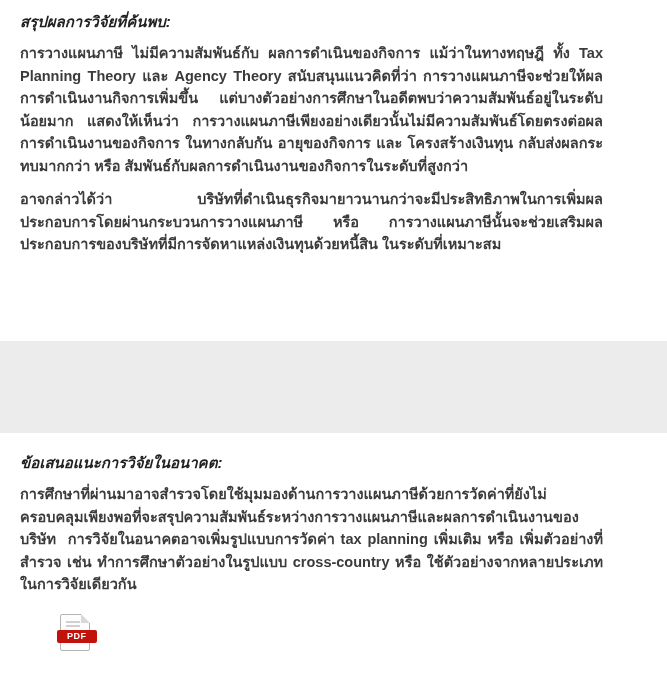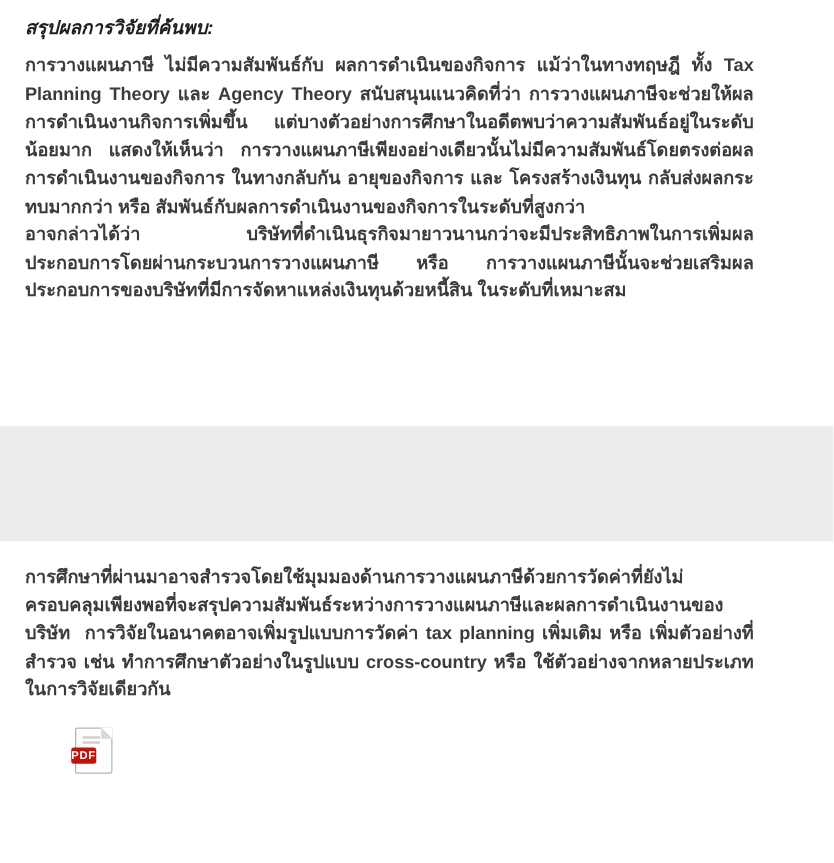--- a/index.html
+++ b/index.html
@@ -30,21 +30,21 @@
   }
   .body-paragraph {
     font-size: 14.5px;
     line-height: 22.5px;
     text-align: justify;
     white-space: pre-wrap;
     color: #3b3b3b;
     font-weight: bold;
   }
   .body-paragraph + .body-paragraph {
-    margin-top: 0px;
+    margin-top: 11px;
   }
   .divider-band {
     width: 667px;
     height: 92px;
     background: #ececec;
   }
   .section-recommendations {
     padding-top: 18px;
   }
   .attachment-heading {
@@ -86,39 +86,40 @@
   }
   .pdf-badge {
     position: absolute;
     left: -4px;
     bottom: 7px;
     background: #c1130b;
     color: #ffffff;
     font-size: 9px;
     font-weight: bold;
     line-height: 11px;
-    padding: 1px 0;
+    padding: 1px 10px;
     border-radius: 2px;
     letter-spacing: 0.5px;
   }
 </style>
 </head>
 <body>
 
 <div class="page">
 
   <section class="section section-summary">
     <h2 class="section-heading">สรุปผลการวิจัยที่ค้นพบ:</h2>
     <p class="body-paragraph">การวางแผนภาษี ไม่มีความสัมพันธ์กับ ผลการดำเนินของกิจการ แม้ว่าในทางทฤษฎี ทั้ง Tax Planning Theory และ Agency Theory สนับสนุนแนวคิดที่ว่า การวางแผนภาษีจะช่วยให้ผลการดำเนินงานกิจการเพิ่มขึ้น แต่บางตัวอย่างการศึกษาในอดีตพบว่าความสัมพันธ์อยู่ในระดับน้อยมาก แสดงให้เห็นว่า การวางแผนภาษีเพียงอย่างเดียวนั้นไม่มีความสัมพันธ์โดยตรงต่อผลการดำเนินงานของกิจการ ในทางกลับกัน อายุของกิจการ และ โครงสร้างเงินทุน กลับส่งผลกระทบมากกว่า หรือ สัมพันธ์กับผลการดำเนินงานของกิจการในระดับที่สูงกว่า</p>
     <p class="body-paragraph">อาจกล่าวได้ว่า              บริษัทที่ดำเนินธุรกิจมายาวนานกว่าจะมีประสิทธิภาพในการเพิ่มผลประกอบการโดยผ่านกระบวนการวางแผนภาษี   หรือ   การวางแผนภาษีนั้นจะช่วยเสริมผลประกอบการของบริษัทที่มีการจัดหาแหล่งเงินทุนด้วยหนี้สิน ในระดับที่เหมาะสม</p>
   </section>
 
   <div class="divider-band"></div>
 
   <section class="section section-recommendations">
+    <h2 class="section-heading">ข้อเสนอแนะการวิจัยในอนาคต:</h2>
     <p class="body-paragraph">การศึกษาที่ผ่านมาอาจสำรวจโดยใช้มุมมองด้านการวางแผนภาษีด้วยการวัดค่าที่ยังไม่ครอบคลุมเพียงพอที่จะสรุปความสัมพันธ์ระหว่างการวางแผนภาษีและผลการดำเนินงานของบริษัท  การวิจัยในอนาคตอาจเพิ่มรูปแบบการวัดค่า tax planning เพิ่มเติม หรือ เพิ่มตัวอย่างที่สำรวจ เช่น ทำการศึกษาตัวอย่างในรูปแบบ cross-country หรือ ใช้ตัวอย่างจากหลายประเภทในการวิจัยเดียวกัน</p>
 
 
     <div class="attachment">
       <div class="pdf-icon">
         <div class="pdf-fold"></div>
         <div class="pdf-lines"></div>
         <div class="pdf-badge">PDF</div>
       </div>
 

